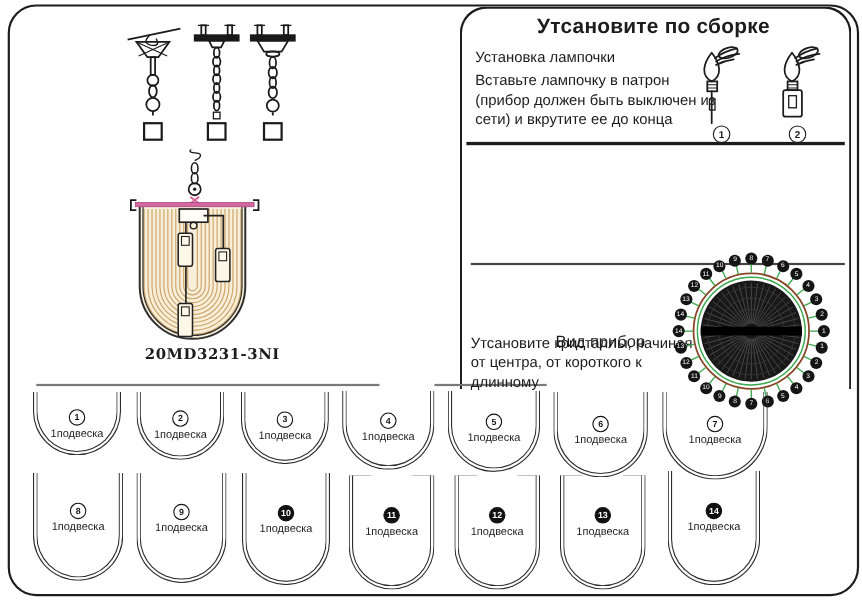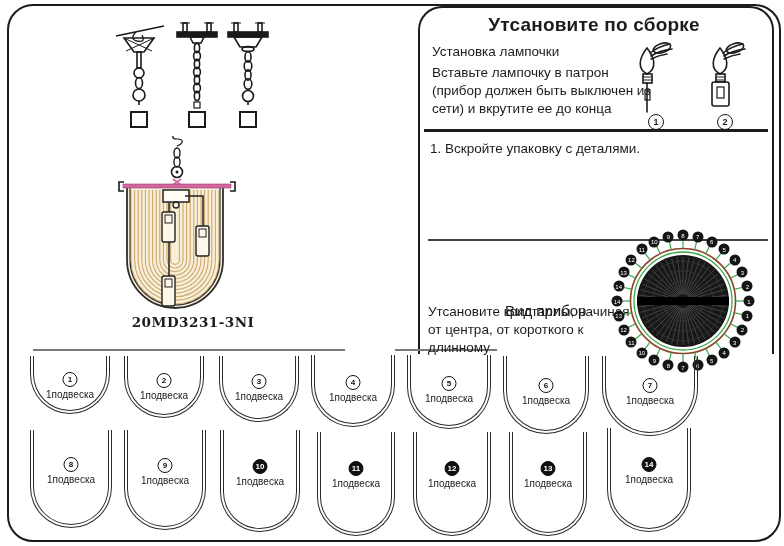--- a/index.html
+++ b/index.html
@@ -48,21 +48,20 @@
 <div class="abs" id="sheet-border"></div>
 <div class="abs" id="right-panel"></div>
 <div class="abs divider" id="divider-left"></div>
 <div class="abs divider" id="divider-right"></div>
 
 <div class="abs" id="instr-title">Утсановите по сборке</div>
 <div class="abs" id="section1-heading">Установка лампочки</div>
 <div class="abs" id="section1-text">Вставьте лампочку в патрон (прибор должен быть выключен из сети) и вкрутите  ее до конца</div>
 <div class="abs rule" id="rule1"></div>
 <div class="abs" id="steps">
-  <div>1. Вскройте упаковку с деталями.</div>
 </div>
 <div class="abs rule" id="rule2"></div>
 <div class="abs" id="crystal-text">Утсановите кристаллы, начиная от центра, от короткого к длинному</div>
 <div class="abs" id="top-view-label">Вид прибор</div>
 
 <svg class="abs" id="hand-fig-1" style="left:615px;top:40px;" width="72" height="76" viewBox="0 0 72 76" fill="none" stroke="#1c1c1c" stroke-width="1.6" stroke-linecap="round">
   <path d="M32,8 C24,18 22,29 32,34 C42,29 40,18 32,8 Z"></path>
   <path d="M55,4 C46,6 40,9 35,13"></path>
   <path d="M57,9 C48,10 42,12 36,16"></path>
   <path d="M52,14 C45,15 40,17 36,19"></path>

